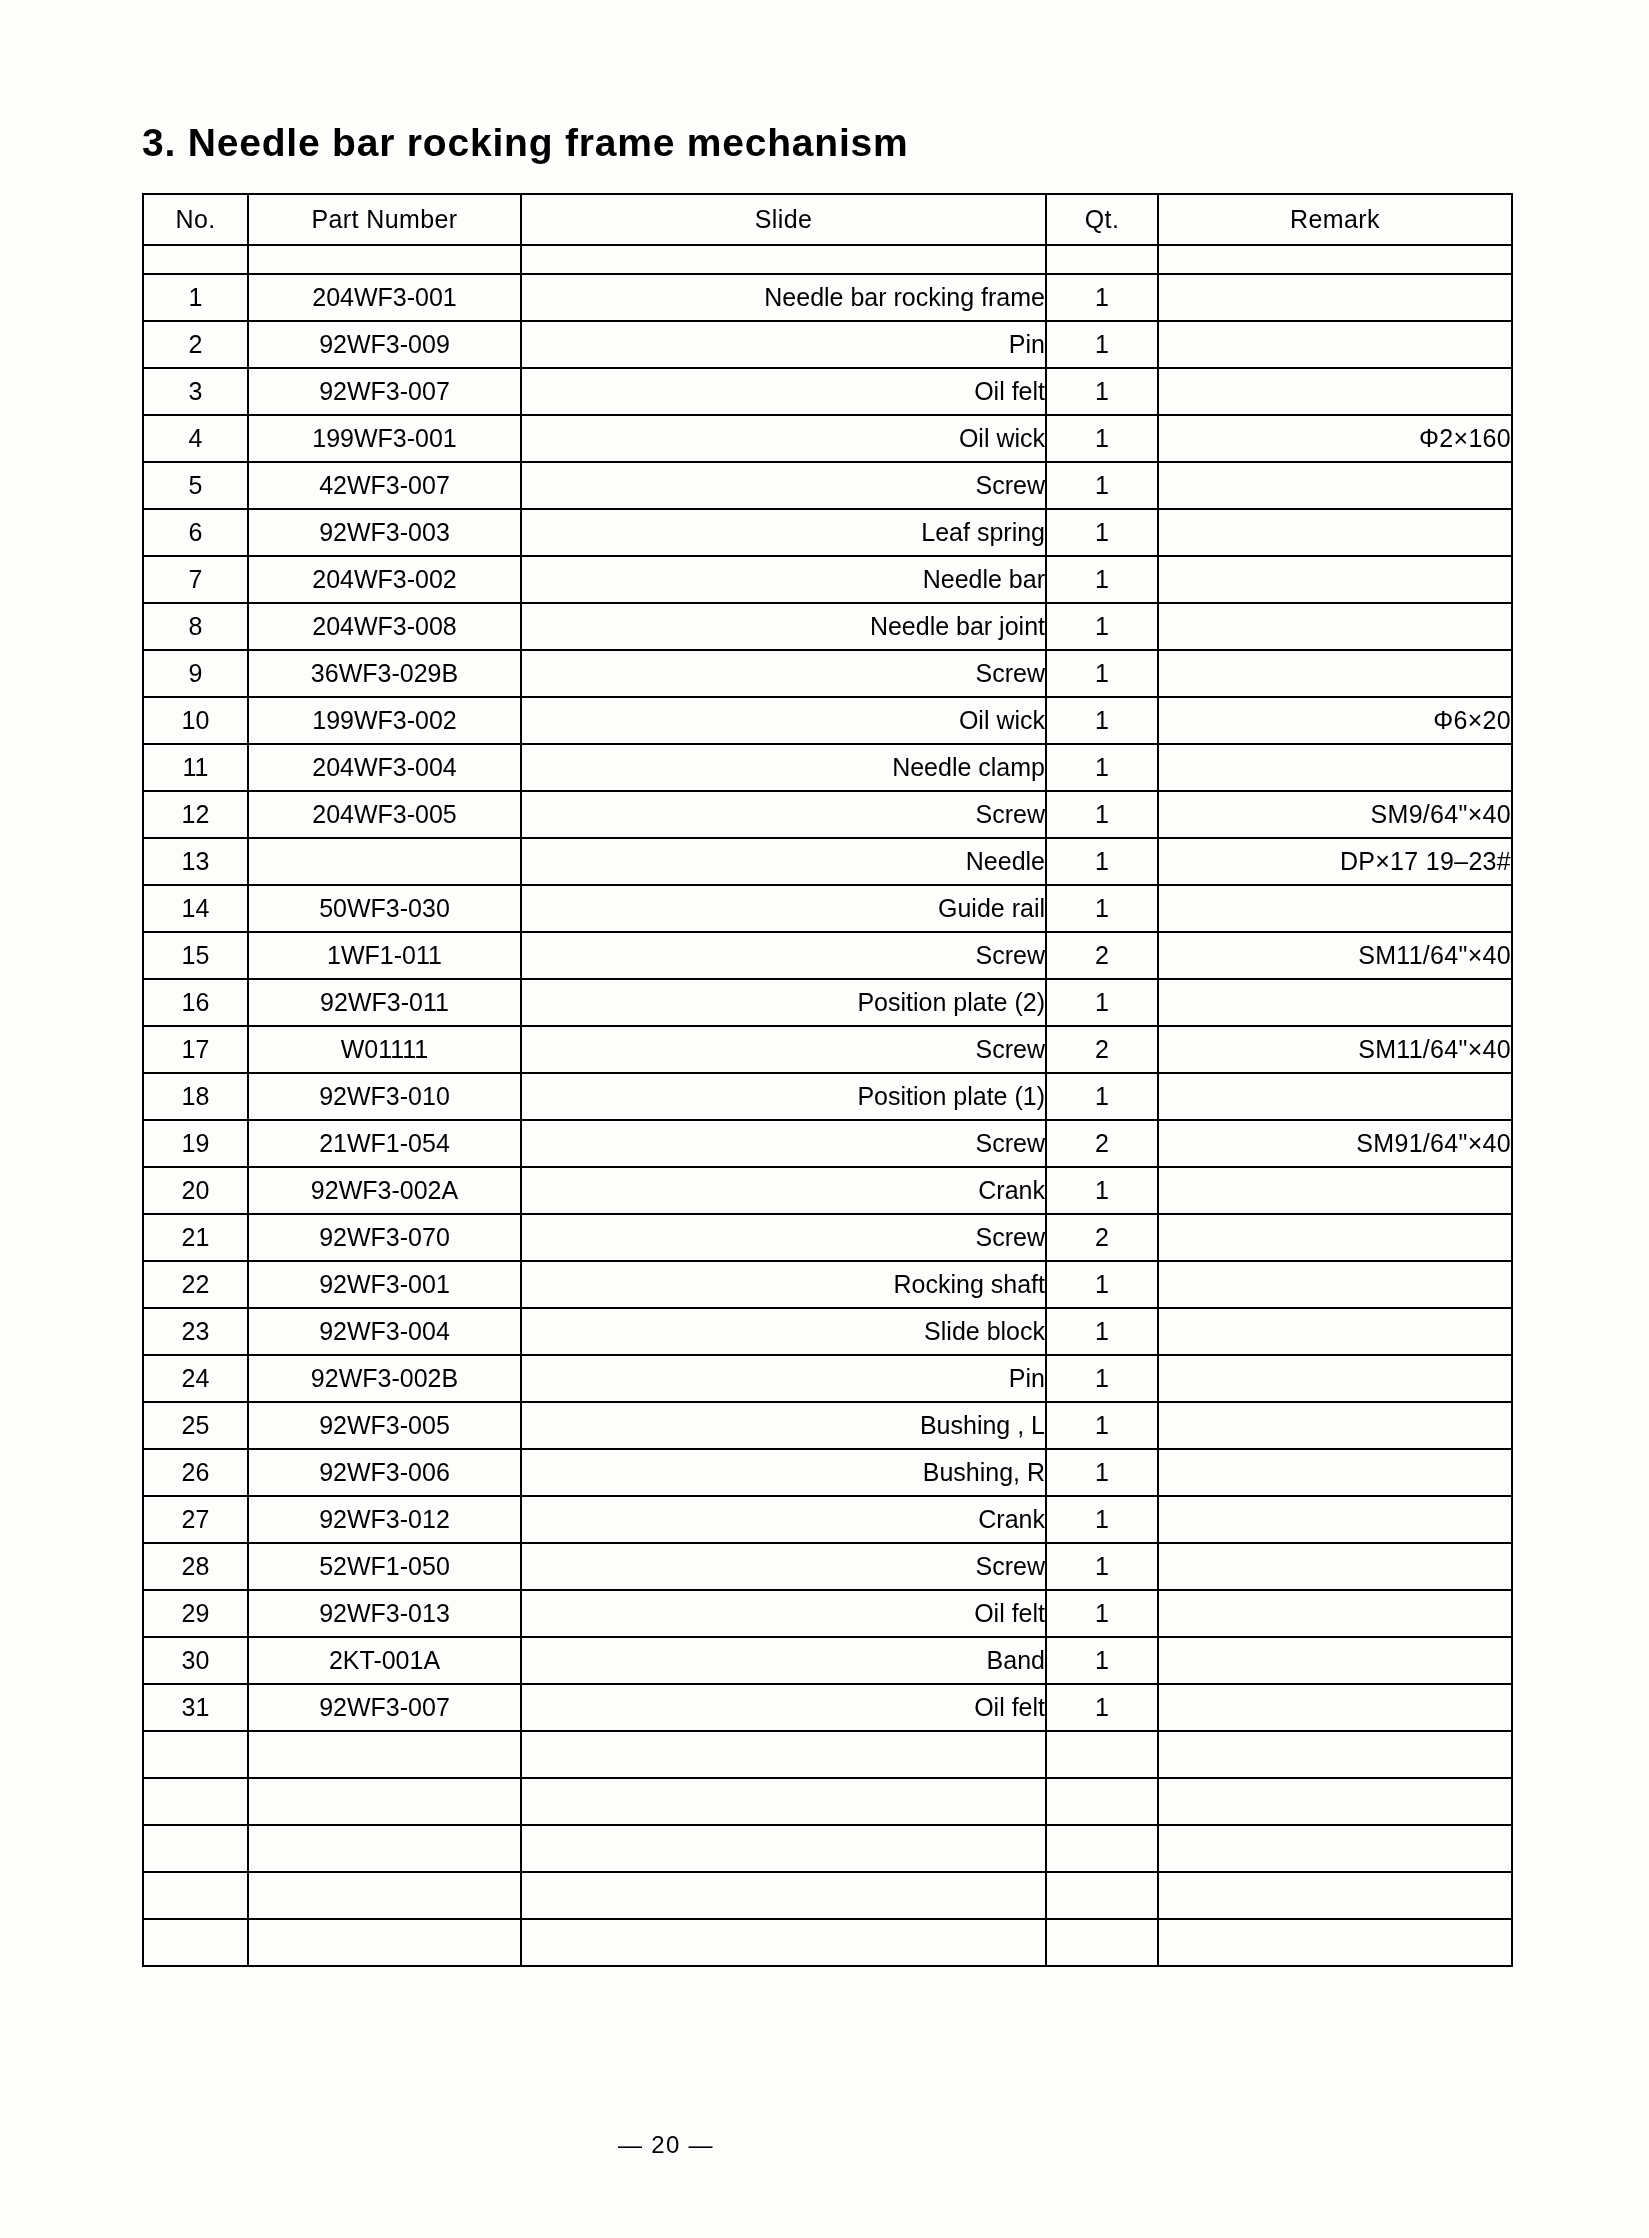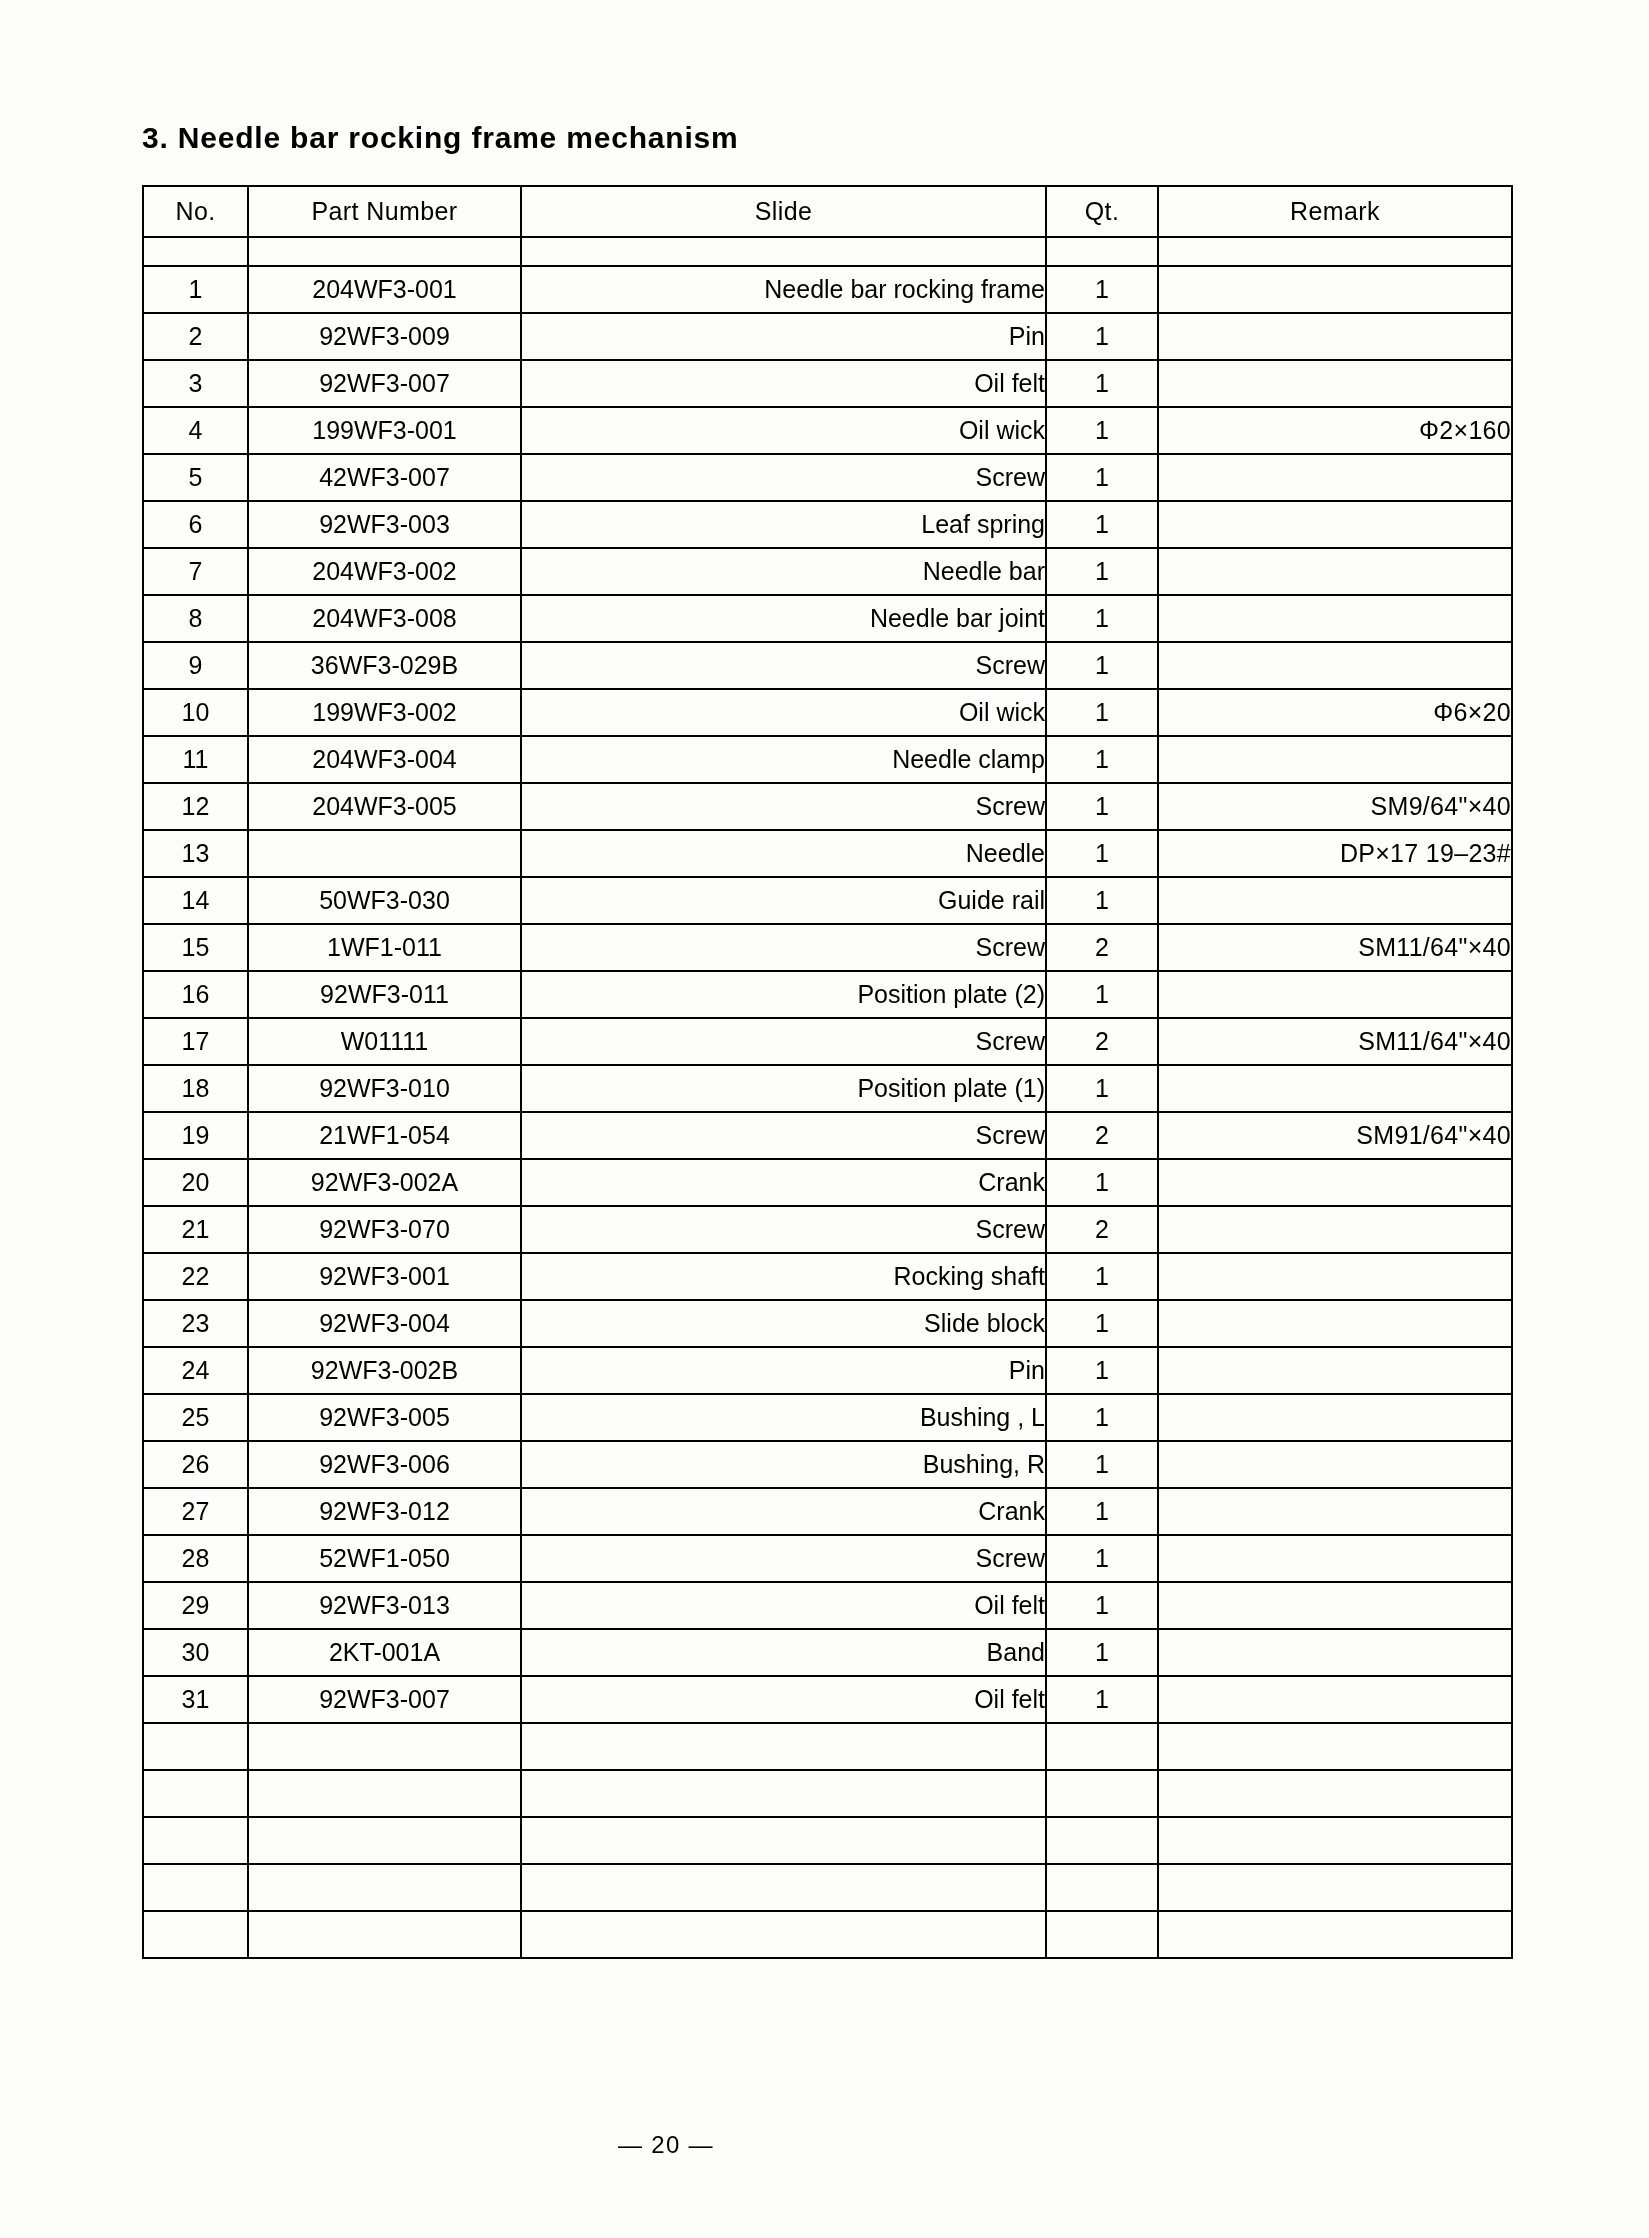--- a/index.html
+++ b/index.html
@@ -19,35 +19,36 @@
     position: absolute;
     left: 0; top: 0;
     width: 1649px;
     height: 2239px;
     background: #fdfdfb;
   }
   .title {
     position: absolute;
     left: 142px;
     top: 121px;
-    font-size: 30px;
+    font-size: 39px;
     font-weight: bold;
     letter-spacing: 0.8px;
     white-space: nowrap;
   }
   .table-wrap {
     position: absolute;
     left: 142px;
     top: 185px;
     width: 1369px;
   }
   table.parts {
     border-collapse: collapse;
     width: 1369px;
     table-layout: fixed;
+    margin-top: 8px;
   }
   table.parts col.c-no    { width: 105px; }
   table.parts col.c-part  { width: 273px; }
   table.parts col.c-name  { width: 525px; }
   table.parts col.c-qty   { width: 112px; }
   table.parts col.c-rem   { width: 354px; }
 
   table.parts th, table.parts td {
     border: 2px solid #000000;
     padding: 0;

